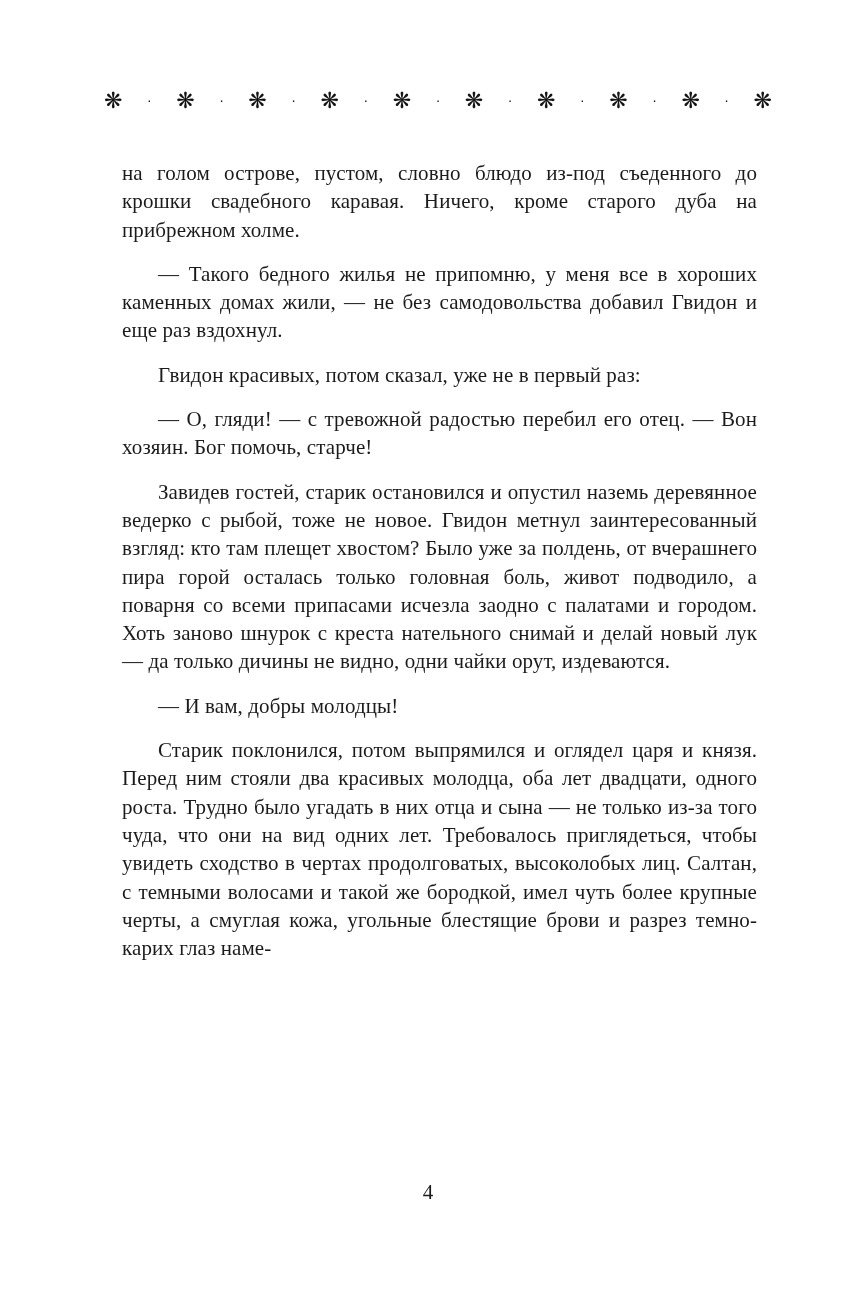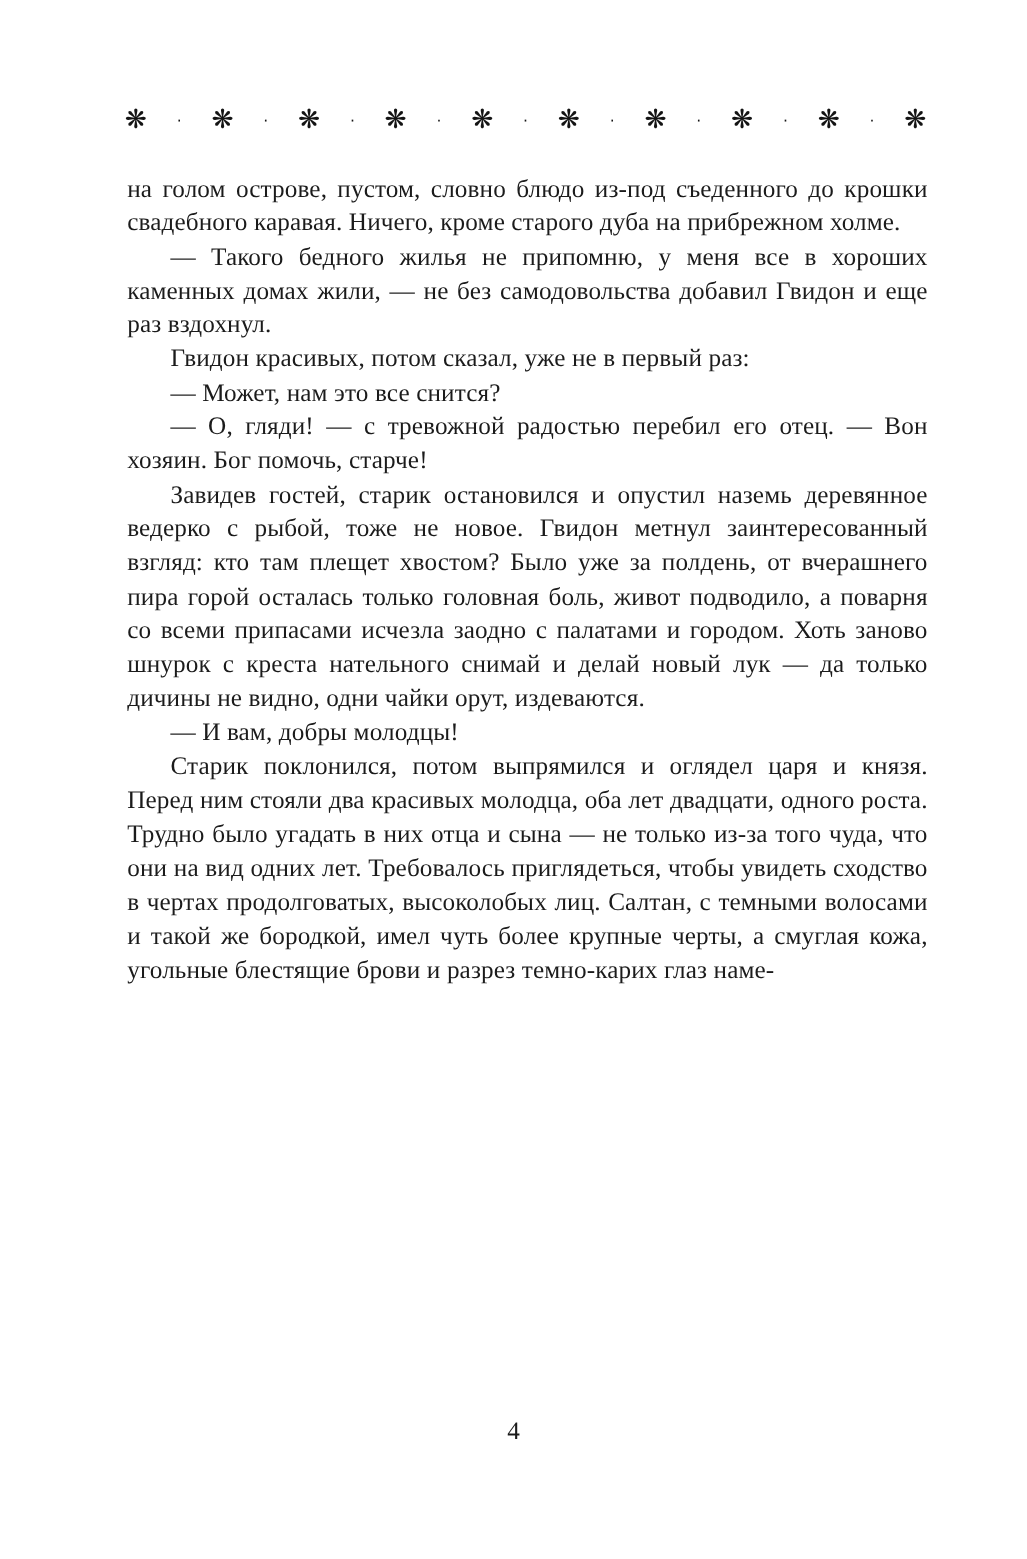--- a/index.html
+++ b/index.html
@@ -45,21 +45,21 @@
     position: absolute;
     top: 143px;
     left: 106px;
     width: 667px;
     font-size: 21px;
     line-height: 28.3px;
     text-align: justify;
     letter-spacing: 0.1px;
   }
   .text-block p {
-    margin: 0;
+    margin: 16px;
     padding: 0;
   }
   .text-block p.indent {
     text-indent: 36px;
   }
   .page-number {
     position: absolute;
     bottom: 94px;
     left: 0;
     width: 100%;
@@ -92,21 +92,20 @@
       <span class="sep">·</span>
       <span class="orn">❋</span>
       <span class="sep">·</span>
       <span class="orn">❋</span>
     </div>
 
   <div class="text-block">
       <p class="no-indent">на голом острове, пустом, словно блюдо из-под съеденного до крошки свадебного каравая. Ничего, кроме старого дуба на прибрежном холме.</p>
       <p class="indent">— Такого бедного жилья не припомню, у меня все в хороших каменных домах жили, — не без самодовольства добавил Гвидон и еще раз вздохнул.</p>
       <p class="indent">Гвидон красивых, потом сказал, уже не в первый раз:</p>
-      <p class="indent">— Может, нам это все снится?</p>
       <p class="indent">— О, гляди! — с тревожной радостью перебил его отец. — Вон хозяин. Бог помочь, старче!</p>
       <p class="indent">Завидев гостей, старик остановился и опустил наземь деревянное ведерко с рыбой, тоже не новое. Гвидон метнул заинтересованный взгляд: кто там плещет хвостом? Было уже за полдень, от вчерашнего пира горой осталась только головная боль, живот подводило, а поварня со всеми припасами исчезла заодно с палатами и городом. Хоть заново шнурок с креста нательного снимай и делай новый лук — да только дичины не видно, одни чайки орут, издеваются.</p>
       <p class="indent">— И вам, добры молодцы!</p>
       <p class="indent">Старик поклонился, потом выпрямился и оглядел царя и князя. Перед ним стояли два красивых молодца, оба лет двадцати, одного роста. Трудно было угадать в них отца и сына — не только из-за того чуда, что они на вид одних лет. Требовалось приглядеться, чтобы увидеть сходство в чертах продолговатых, высоколобых лиц. Салтан, с темными волосами и такой же бородкой, имел чуть более крупные черты, а смуглая кожа, угольные блестящие брови и разрез темно-карих глаз наме-</p>
     </div>
 
   <div class="page-number">4</div>
 
 </div>
 

